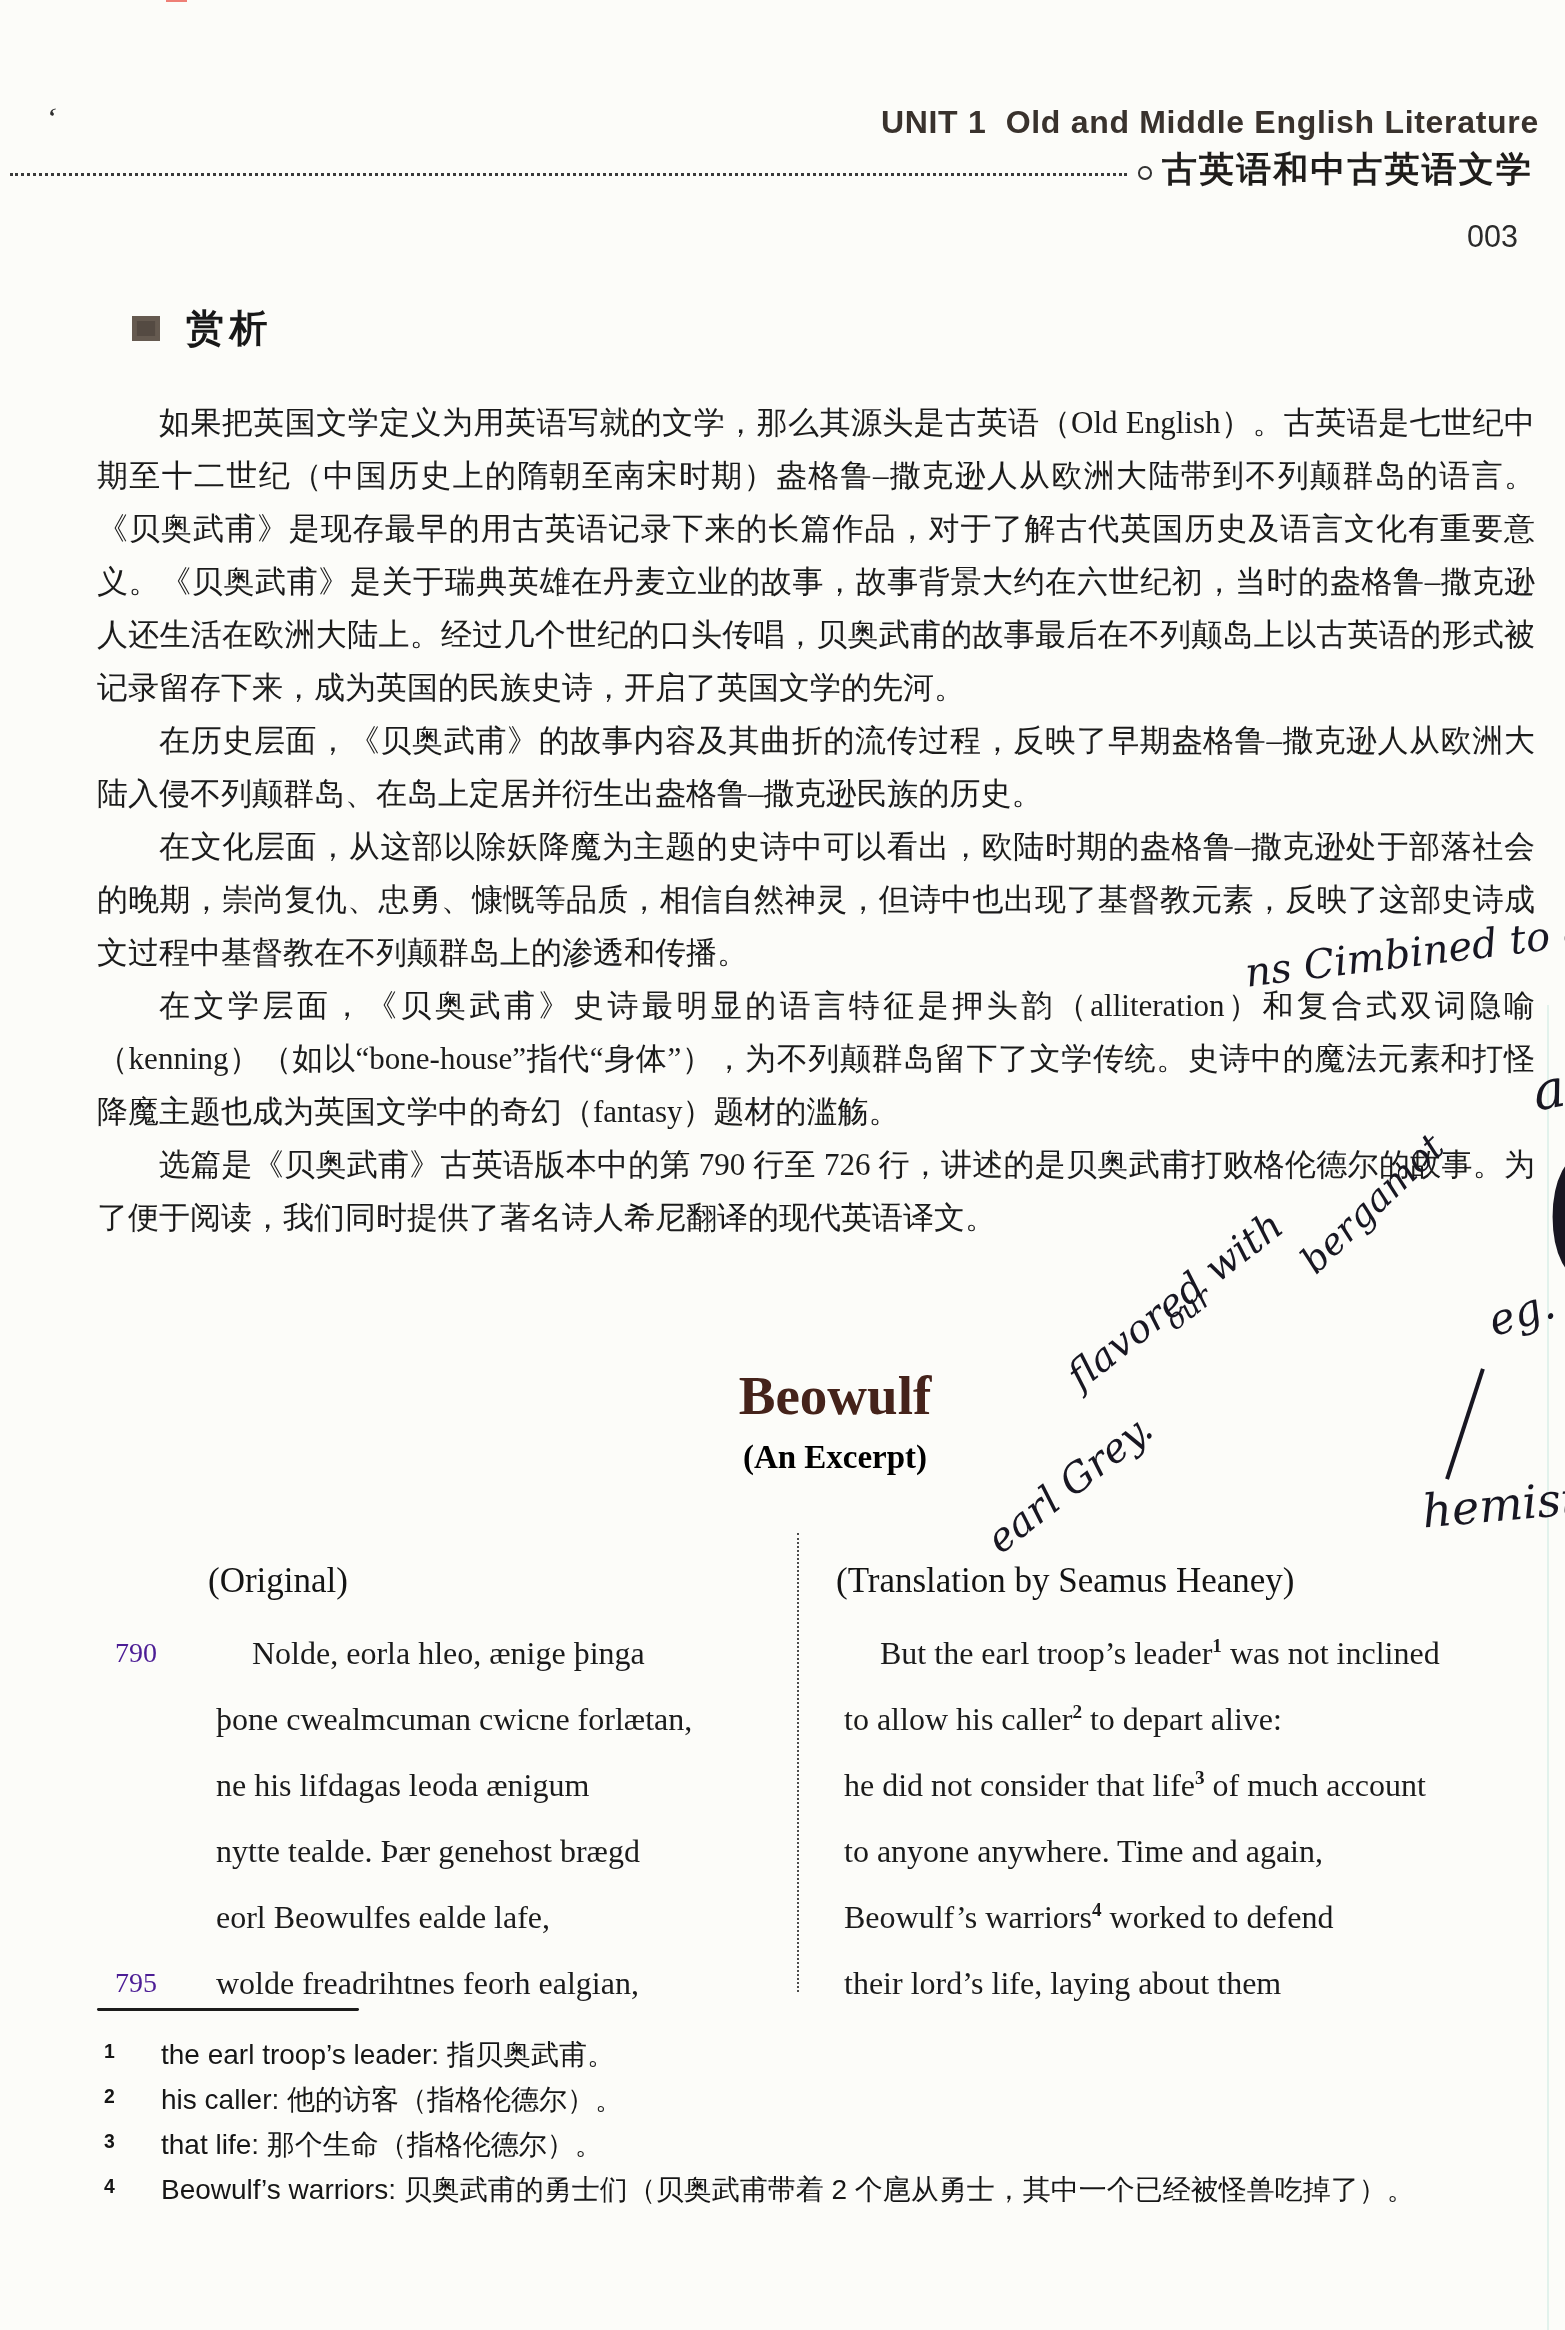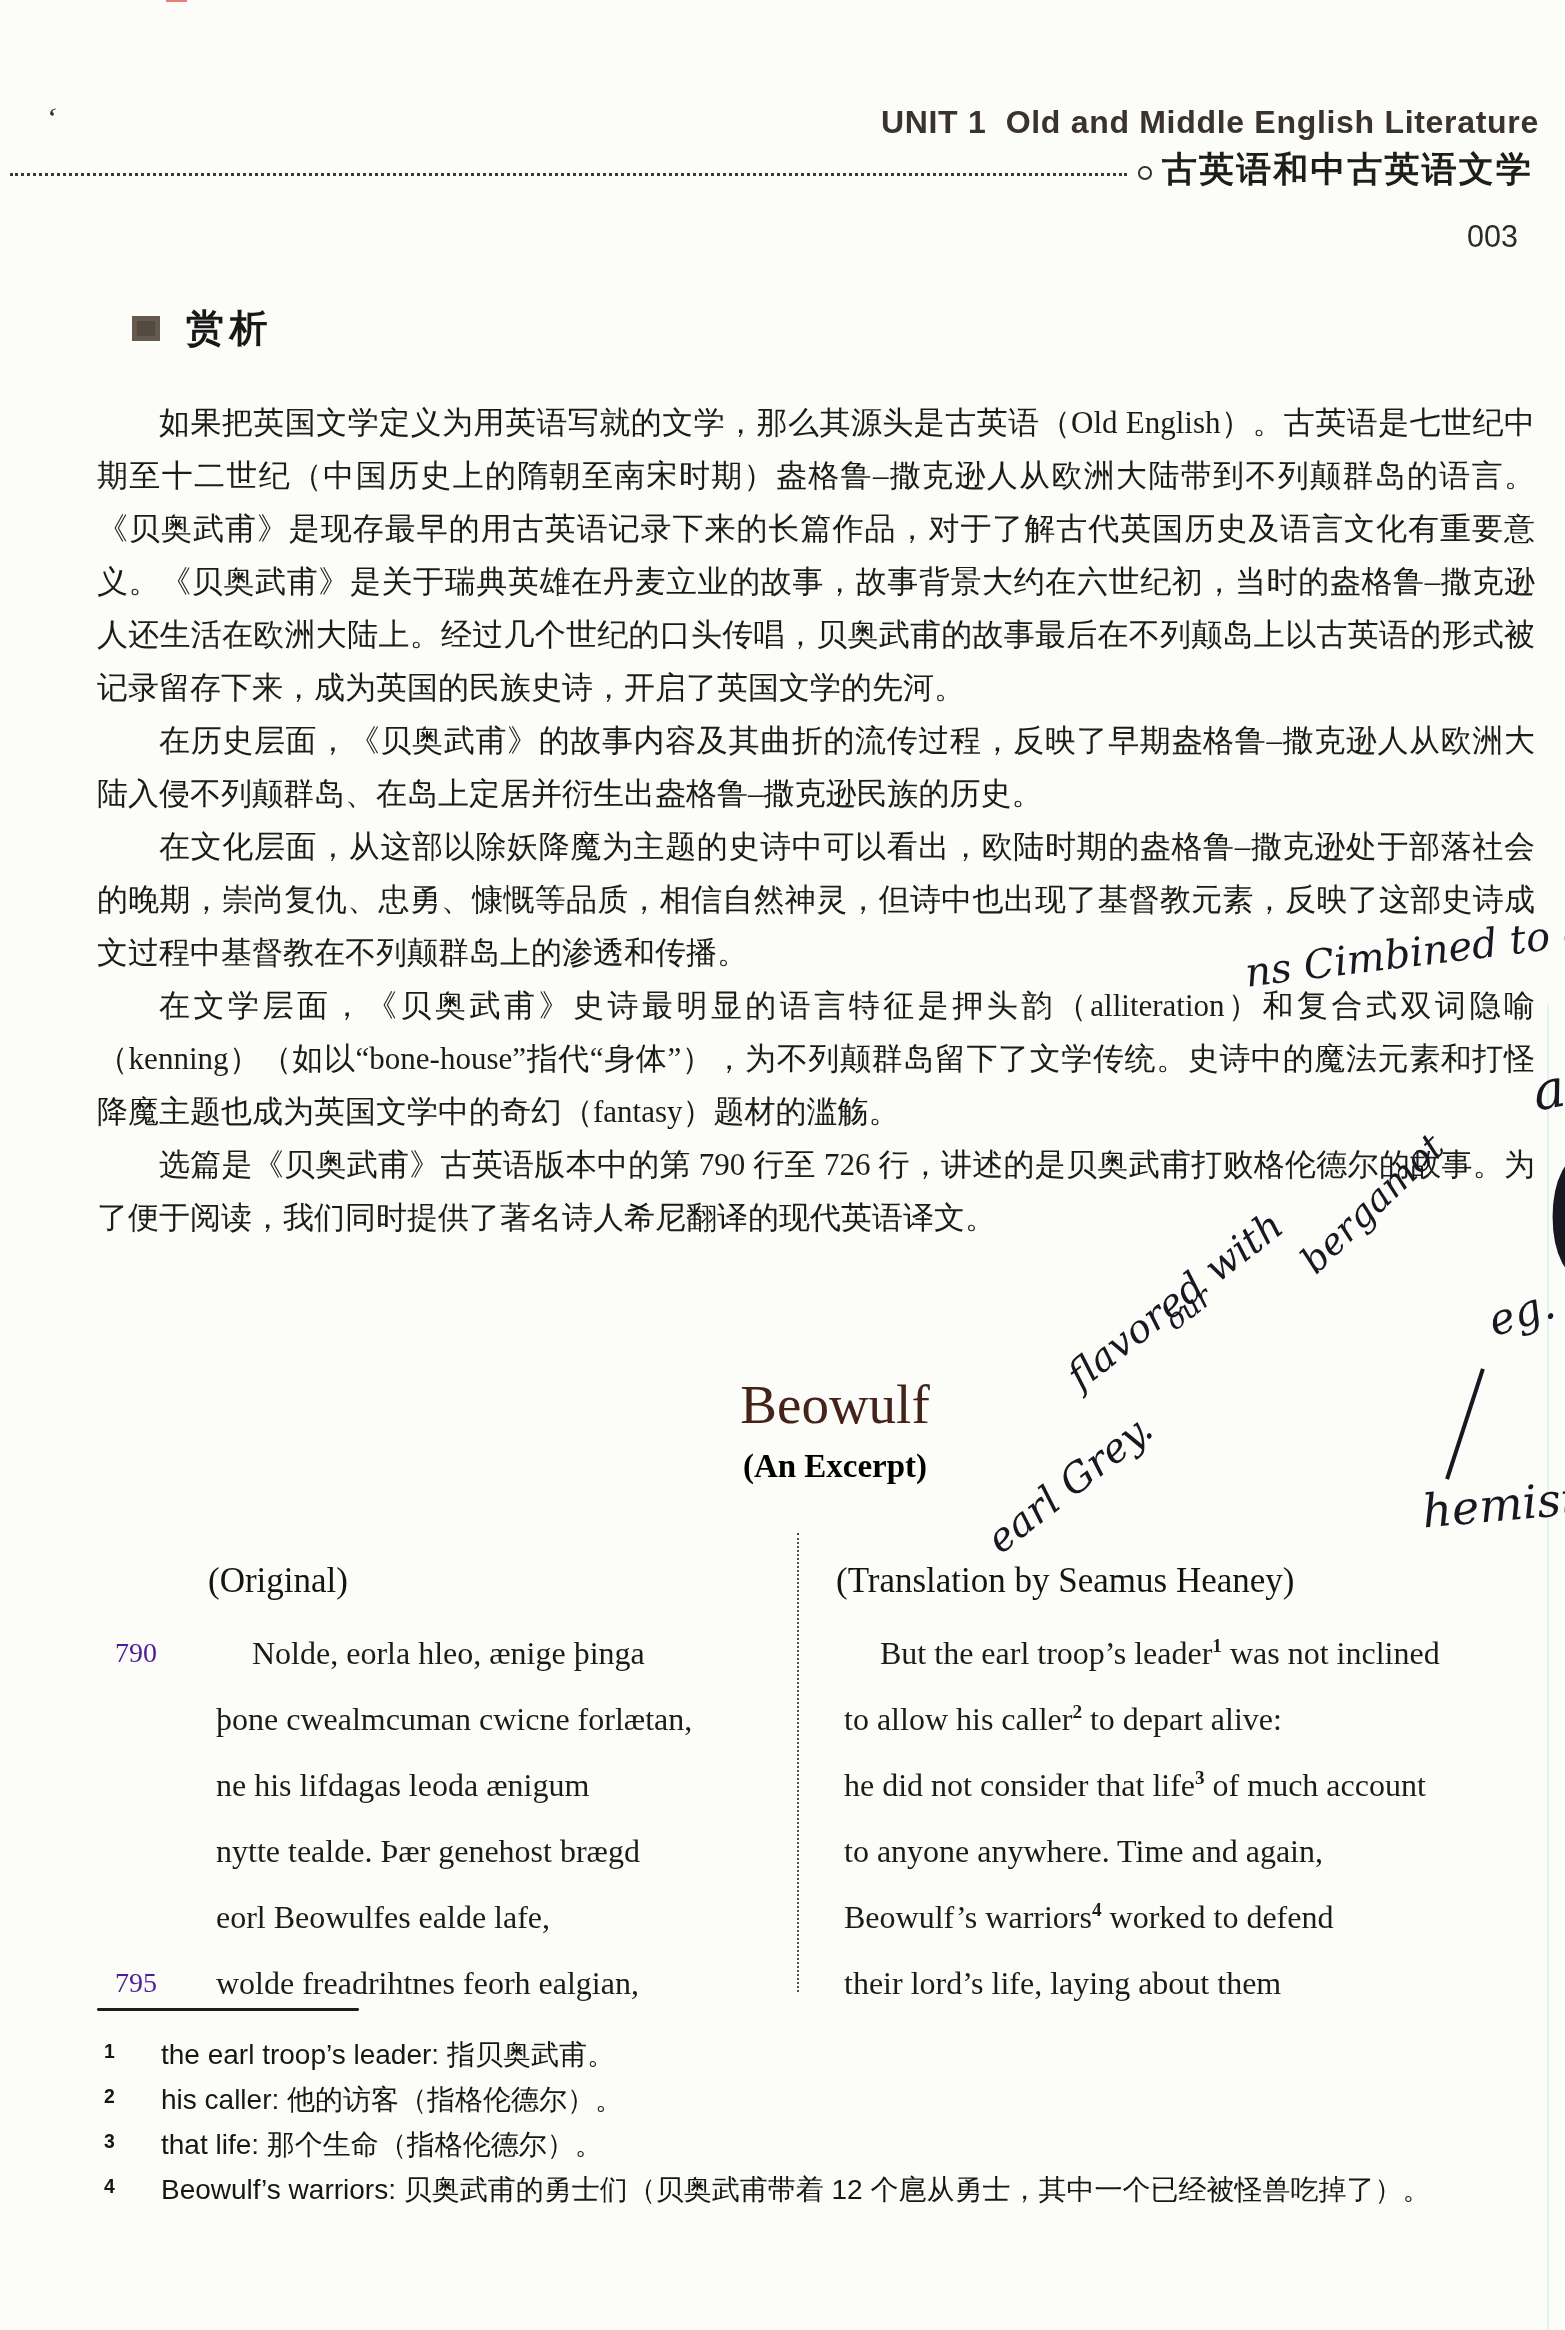--- a/index.html
+++ b/index.html
@@ -41,21 +41,21 @@
   .hw-eg{top:1287px;left:1488px;font-size:43px;transform:rotate(-18deg);}
   .hw-our{top:1303px;left:1179px;font-size:29px;transform:rotate(-38deg);transform-origin:left bottom;}
   .hw-flavored{top:1353px;left:1086px;font-size:39px;transform:rotate(-38deg);transform-origin:left bottom;}
   .hw-earlgrey{top:1516px;left:1006px;font-size:40px;transform:rotate(-38deg);transform-origin:left bottom;}
   .hw-bergamot{top:1239px;left:1322px;font-size:37px;transform:rotate(-44deg);transform-origin:left bottom;}
   .hw-slash{top:1366px;left:1463px;width:3.5px;height:116px;background:#181722;transform:rotate(18deg);}
   .hw-hemistic{top:1476px;left:1422px;font-size:46px;transform:rotate(-5deg);}
   .hw-paren{top:1117px;left:1540px;font-size:159px;font-weight:400;color:#181722;font-family:"DejaVu Serif",serif;}
   
   .poem-title-wrap{top:1366px;left:104px;width:1462px;text-align:center;}
-  .poem-title{font-size:55px;font-weight:400;color:#45231b;margin:9px;line-height:60px;}
+  .poem-title{font-size:55px;font-weight:700;color:#45231b;margin:0;line-height:60px;}
   .poem-subtitle{font-size:33px;font-weight:700;color:#000000;margin:10px;line-height:43px;}
   .col-divider{top:1533px;left:797px;height:459px;width:0;border-left:2.8px dotted #4c4c4c;}
   .poem-col{font-size:32px;}
   .poem-col-left{top:1533px;left:115px;width:679px;}
   .poem-col-right{top:1533px;left:836px;width:700px;}
   .col-header{font-size:35px;color:#141414;height:64px;line-height:49px;margin-top:23px;}
   .poem-col-left .col-header{padding-left:93px;}
   .pline{display:flex;height:66px;line-height:66px;}
   .lno{width:93px;font-size:28px;color:#4c1d95;flex:none;}
   .poem-col-right .lno{width:0;}
@@ -180,16 +180,16 @@
     <div class="fnrow">
       <span class="fnum">2</span>
       <span class="ftext">his caller: 他的访客（指格伦德尔）。</span>
     </div>
     <div class="fnrow">
       <span class="fnum">3</span>
       <span class="ftext">that life: 那个生命（指格伦德尔）。</span>
     </div>
     <div class="fnrow">
       <span class="fnum">4</span>
-      <span class="ftext">Beowulf’s warriors: 贝奥武甫的勇士们（贝奥武甫带着 12 个扈从勇士，其中一个已经被怪兽吃掉了）。</span>
+      <span class="ftext">Beowulf’s warriors: 贝奥武甫的勇士们（贝奥武甫带着 2 个扈从勇士，其中一个已经被怪兽吃掉了）。</span>
     </div>
   </div>
 
 
 </body></html>

